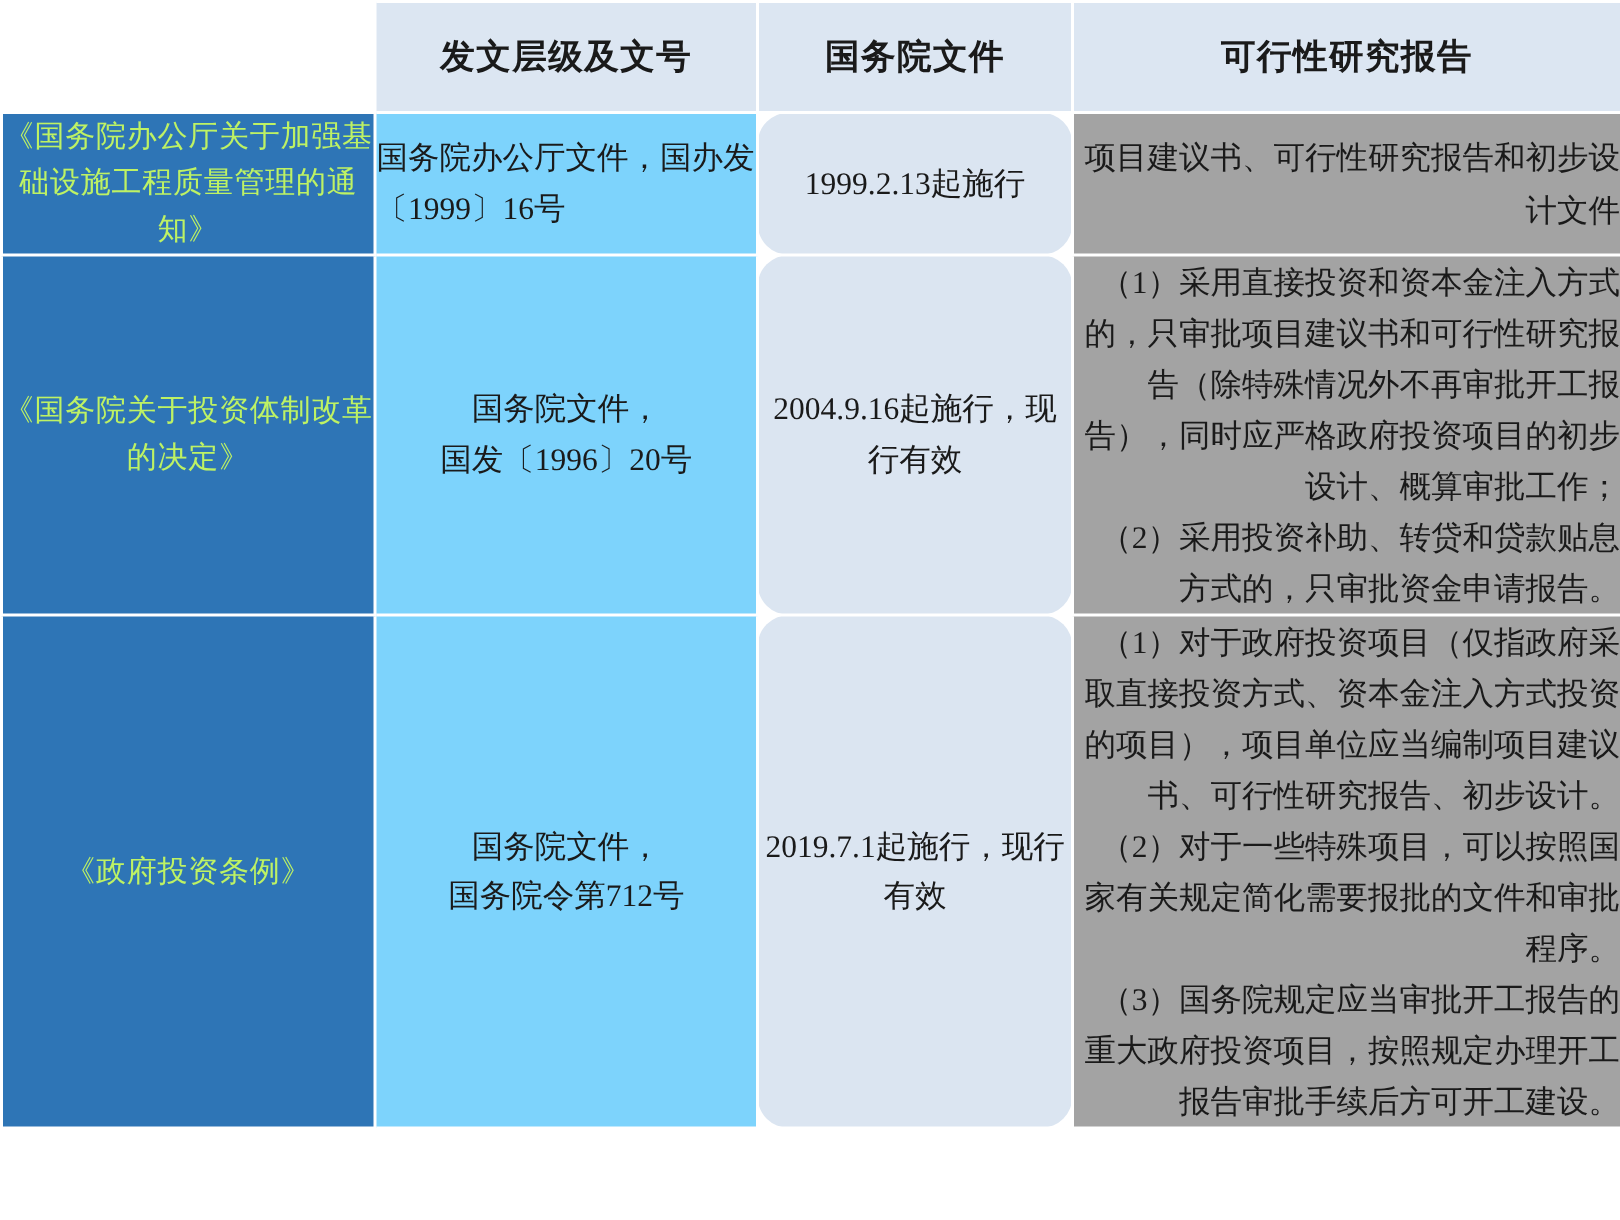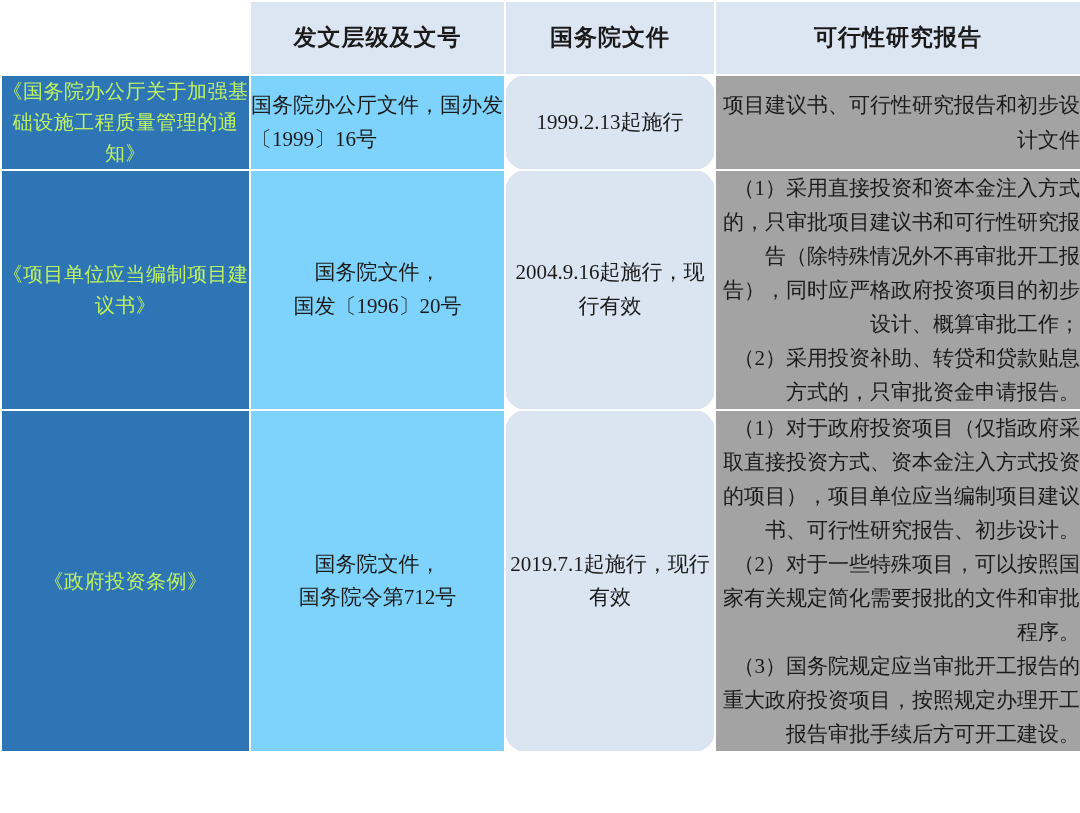--- a/index.html
+++ b/index.html
@@ -117,21 +117,21 @@
       </tr>
     </thead>
     <tbody>
       <tr>
         <td class="col-title">《国务院办公厅关于加强基础设施工程质量管理的通知》</td>
         <td class="col-doc left-align nowrap-line">国务院办公厅文件，国办发〔1999〕16号</td>
         <td class="col-date nowrap-line">1999.2.13起施行</td>
         <td class="col-proc nowrap-line">项目建议书、可行性研究报告和初步设计文件</td>
       </tr>
       <tr>
-        <td class="col-title">《项目单位应当编制项目建议书》</td>
+        <td class="col-title">《国务院关于投资体制改革的决定》</td>
         <td class="col-doc nowrap-line">国务院文件，
 国发〔1996〕20号</td>
         <td class="col-date nowrap-line">2004.9.16起施行，现行有效</td>
         <td class="col-proc nowrap-line">（1）采用直接投资和资本金注入方式的，只审批项目建议书和可行性研究报告（除特殊情况外不再审批开工报告），同时应严格政府投资项目的初步设计、概算审批工作；
 （2）采用投资补助、转贷和贷款贴息方式的，只审批资金申请报告。</td>
       </tr>
       <tr>
         <td class="col-title">《政府投资条例》</td>
         <td class="col-doc nowrap-line">国务院文件，
 国务院令第712号</td>

